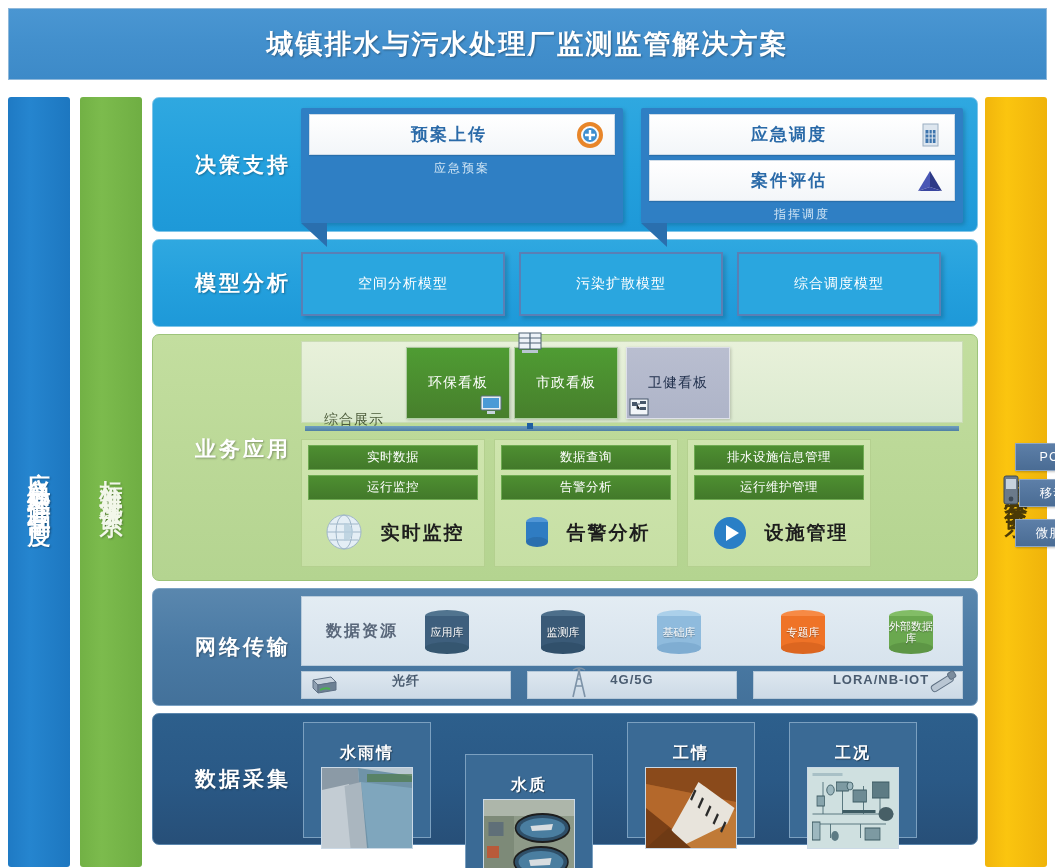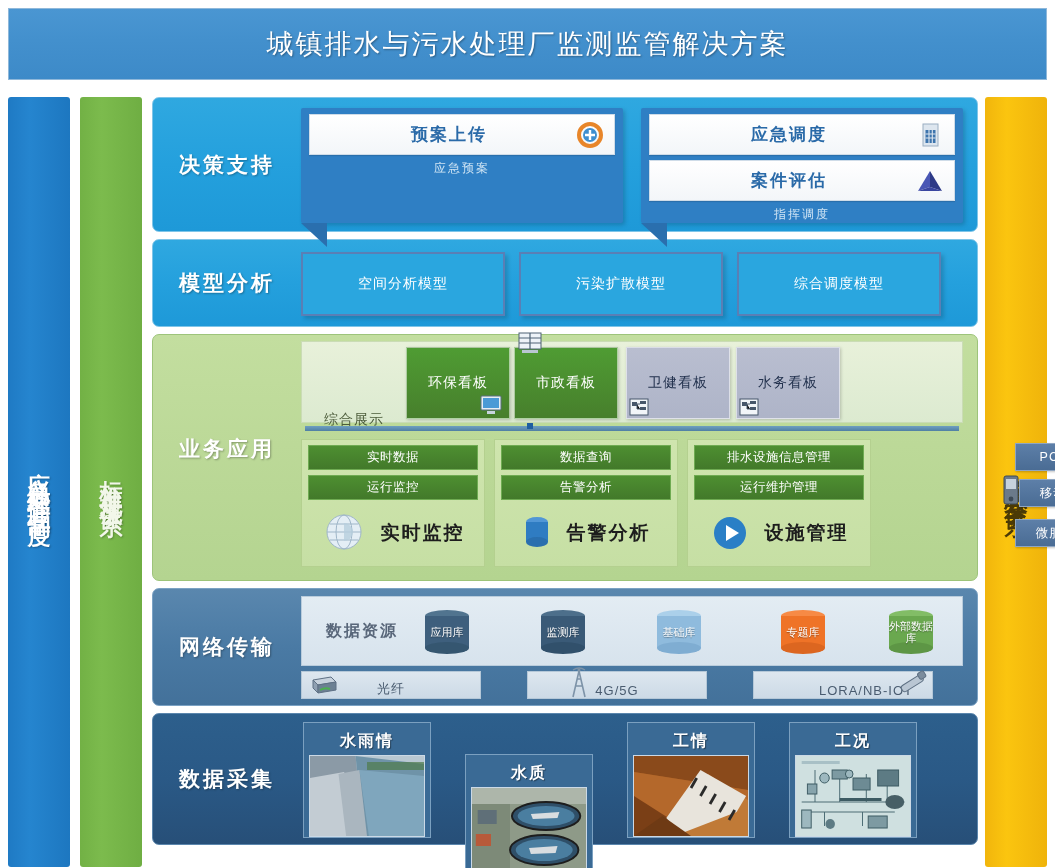--- a/index.html
+++ b/index.html
@@ -11,21 +11,21 @@
     position:relative;
   }
   
   .title-bar{
     position:absolute; left:8px; top:8px; width:1039px; height:72px;
     background:linear-gradient(180deg,#4a96d2 0%,#4390cd 45%,#3d8ac8 100%);
     border:1px solid #8fb8da;
     display:flex; align-items:center; justify-content:center;
   }
   .title-bar .t{
-    color:#ffffff; font-size:27px; font-weight:normal; letter-spacing:2px;
+    color:#ffffff; font-size:27px; font-weight:bold; letter-spacing:2px;
     text-shadow:1px 1px 2px rgba(0,0,0,.35);
   }
   
   .pillar{
     position:absolute; top:97px; height:770px;
     border-radius:3px;
     display:flex; align-items:center; justify-content:center;
   }
   .pillar .vtxt{
     writing-mode:vertical-rl; text-orientation:upright;
@@ -37,21 +37,21 @@
   #pillar-left2{ left:80px; width:62px; background:linear-gradient(90deg,#72b145,#7cbb4d 35%,#6fae43); }
   #pillar-left2 .vtxt{ color:#f2f7ea; text-shadow:1px 1px 2px rgba(0,0,0,.25); }
   #pillar-right{ left:985px; width:62px; background:linear-gradient(90deg,#f1b50c,#fbc50f 35%,#efb30b); }
   #pillar-right .vtxt{ color:#4b3a06; }
 
   
   .stack{ position:absolute; left:152px; top:97px; width:826px; }
   .layer{ position:relative; border-radius:7px; margin-bottom:7px; }
 
   .row-label{
-    position:absolute; left:0; top:0; bottom:0; width:148px;
+    position:absolute; left:16px; top:0; bottom:0; width:148px;
     display:flex; align-items:center; justify-content:center;
     font-size:21px; font-weight:bold; color:#ffffff;
     letter-spacing:3px; text-shadow:1px 1px 2px rgba(0,0,0,.3);
     z-index:3;
   }
 
   
   #layer-decision{
     height:135px;
     background:linear-gradient(180deg,#2fa8e0 0%,#24a0dd 50%,#1e99d8 100%);
@@ -186,37 +186,37 @@
   .cyl{ position:absolute; top:12px; width:58px; height:46px; }
   #cyl-0{ left:116px; } #cyl-1{ left:232px; } #cyl-2{ left:348px; }
   #cyl-3{ left:472px; } #cyl-4{ left:580px; }
   .cyl .ctxt{
     position:absolute; left:0; right:0; top:50%; transform:translateY(-50%);
     text-align:center; font-size:11px; color:#ffffff; line-height:1.1;
     text-shadow:0 1px 1px rgba(0,0,0,.4); z-index:2; padding:0 2px;
   }
   .net-row{ position:absolute; left:148px; top:82px; width:662px; height:28px; }
   .net-item{
-    position:absolute; top:0; height:28px; width:180px;
+    position:absolute; top:0; height:28px; width:210px;
     background:linear-gradient(180deg,#dde7ef,#ccdae6);
     border:1px solid #b5c8d8;
-    display:flex; align-items:flex-end; justify-content:center;
-    font-size:13px; color:#4a5c70; letter-spacing:1px;
+    display:flex; align-items:flex-start; justify-content:center;
+    font-size:13px; color:#4a5c70; letter-spacing:1px;font-weight:bold;
   }
   #net-item-0{ left:0; } #net-item-1{ left:226px; } #net-item-2{ left:452px;padding-left:46px; }
 
   
   #layer-data{
     height:132px;
     background:linear-gradient(180deg,#2d5f8c 0%,#2a5986 50%,#274f78 100%);
     border:1px solid #5b86ad;
   }
   .dc-card{
     position:absolute; top:8px; width:128px; height:116px;
-    background:#3a6a95; border:1px solid #7ba0c0; padding:5px;
+    background:#3a6a95; border:1px solid #7ba0c0; padding:17px;
   }
   #dc-card-0{ left:150px; } #dc-card-1{ left:312px;margin-top:32px; }
   #dc-card-2{ left:474px; } #dc-card-3{ left:636px; }
   .dc-head{
     height:27px; display:flex; align-items:center; justify-content:center;
     font-size:16px; font-weight:bold; color:#ffffff; letter-spacing:2px;
     text-shadow:1px 1px 1px rgba(0,0,0,.4);
   }
   .dc-photo{ height:82px; width:100%; border:1px solid #cbd9e6; overflow:hidden; position:relative; }
   .dc-photo svg{ display:block; width:100%; height:100%; }
@@ -332,32 +332,20 @@
           <svg viewBox="0 0 20 18">
               <rect x="1" y="1" width="18" height="16" fill="#f2f5f9" stroke="#46566a"></rect>
               <rect x="3" y="4" width="5" height="4" fill="#46566a"></rect>
               <rect x="11" y="3" width="6" height="3" fill="#46566a"></rect>
               <rect x="11" y="9" width="6" height="3" fill="#46566a"></rect>
               <path d="M8 6 h3 M8 6 v5 h3" stroke="#46566a" stroke-width="1"></path>
             </svg>
         </span>
       </div>
 
-      <div class="disp-card gray" id="disp-card-3">
-        <span>水务看板</span>
-        <span style="position:absolute;left:2px;bottom:2px;width:20px;height:18px;">
-          <svg viewBox="0 0 20 18">
-              <rect x="1" y="1" width="18" height="16" fill="#f2f5f9" stroke="#46566a"></rect>
-              <rect x="3" y="4" width="5" height="4" fill="#46566a"></rect>
-              <rect x="11" y="3" width="6" height="3" fill="#46566a"></rect>
-              <rect x="11" y="9" width="6" height="3" fill="#46566a"></rect>
-              <path d="M8 6 h3 M8 6 v5 h3" stroke="#46566a" stroke-width="1"></path>
-            </svg>
-        </span>
-      </div>
     </div>
     <div class="disp-underline"></div>
     <div class="disp-dot"></div>
 
     <div class="biz-col" id="biz-col-0">
       <div class="biz-sub">实时数据</div>
       <div class="biz-sub">运行监控</div>
       <div class="biz-main">
         <span style="width:44px;height:44px;display:inline-block;">
           <svg viewBox="0 0 44 44">

